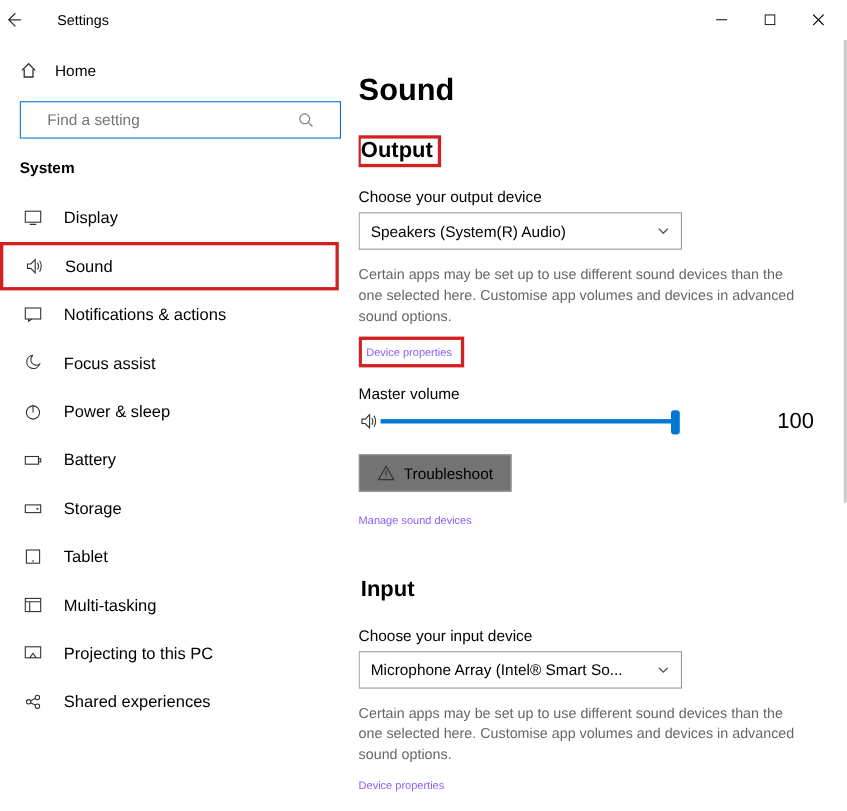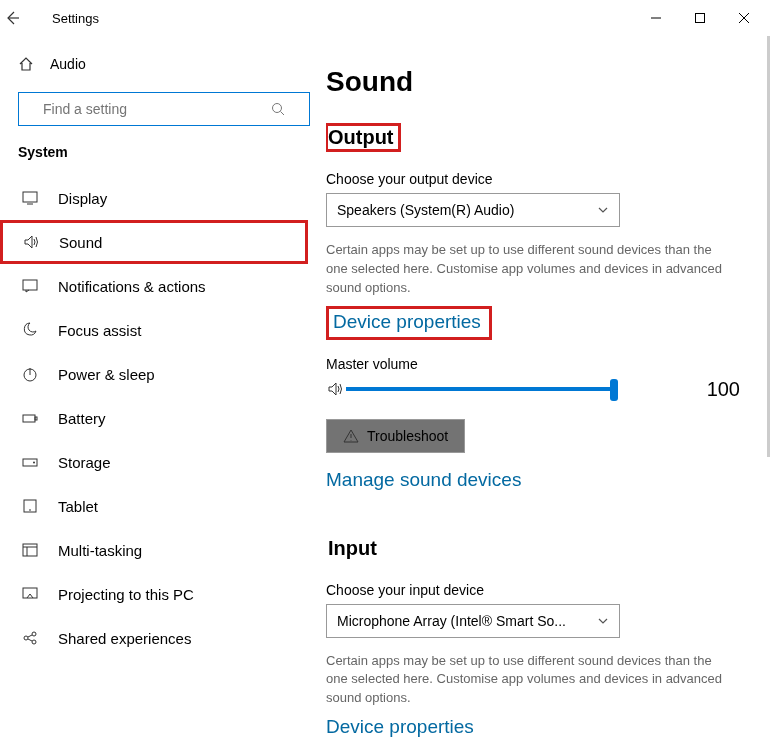--- a/index.html
+++ b/index.html
@@ -93,21 +93,21 @@
     }
     .field-label { font-size: 14px; margin-bottom: 6px; }
     .dropdown {
       border: 1px solid #999; height: 34px;
       display: flex; align-items: center;
       padding: 0 10px; width: 294px;
       justify-content: space-between; font-size: 14px;
       margin-bottom: 14px;
     }
     .caption { font-size: 13px; color: #666; line-height: 1.45; margin-bottom: 8px; max-width: 410px; }
-    .link { color: #0369a1; font-size: 19px; display: inline-block; }
+    .link { color: #8b5cf6; font-size: 10px; display: inline-block; }
     .link-box-red { border: 3px solid #d21f1f; padding: 2px 8px 4px 4px; display: inline-block; }
     .section-gap { height: 22px; }
     .vol-row { display: flex; align-items: center; margin: 6px 0 18px 0; }
     .slider-wrap { display: flex; align-items: center; gap: 8px; flex: 1; }
     .slider-track {
       position: relative; height: 4px; background: #0078d4;
       width: 268px;
     }
     .slider-thumb {
       position: absolute; right: -4px; top: -8px;
@@ -158,21 +158,21 @@
 </div>
 
 <div class="content">
   <div class="sidebar">
     <div class="home-row">
       <span class="icon">
         <svg width="16" height="16" viewBox="0 0 16 16">
             <path d="M2 8 L8 2 L14 8 M4 7 V14 H12 V7" stroke="#333" fill="none" stroke-width="1.2"></path>
           </svg>
       </span>
-      <span class="label">Audio</span>
+      <span class="label">Home</span>
     </div>
 
     <div class="search">
       <input type="text" placeholder="Find a setting" style="">
       <span class="search-icon">
         <svg width="14" height="14" viewBox="0 0 14 14">
             <circle cx="6" cy="6" r="4.5" stroke="#777" fill="none" stroke-width="1"></circle>
             <path d="M9.5 9.5 L13 13" stroke="#777" stroke-width="1"></path>
           </svg>
       </span>

